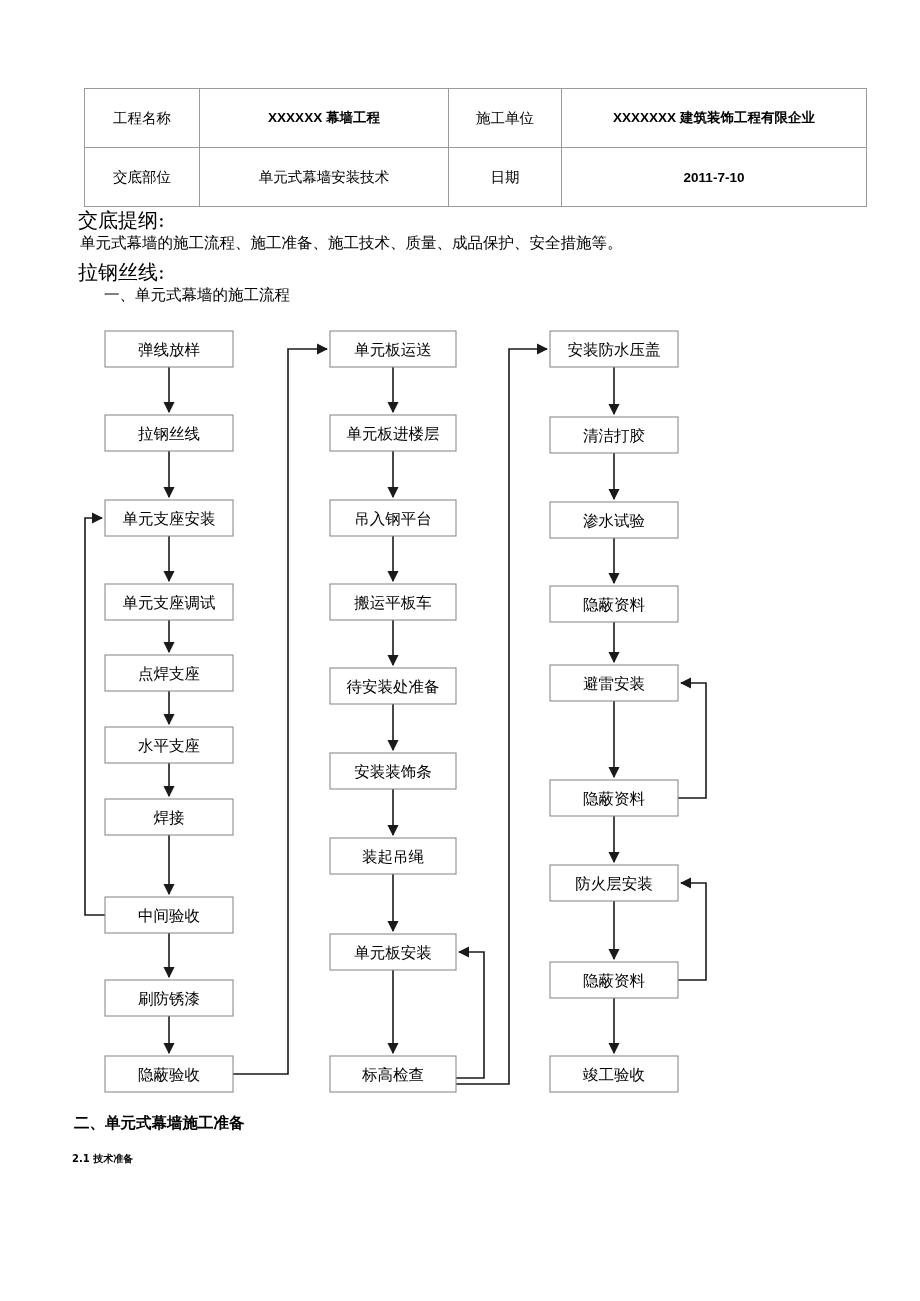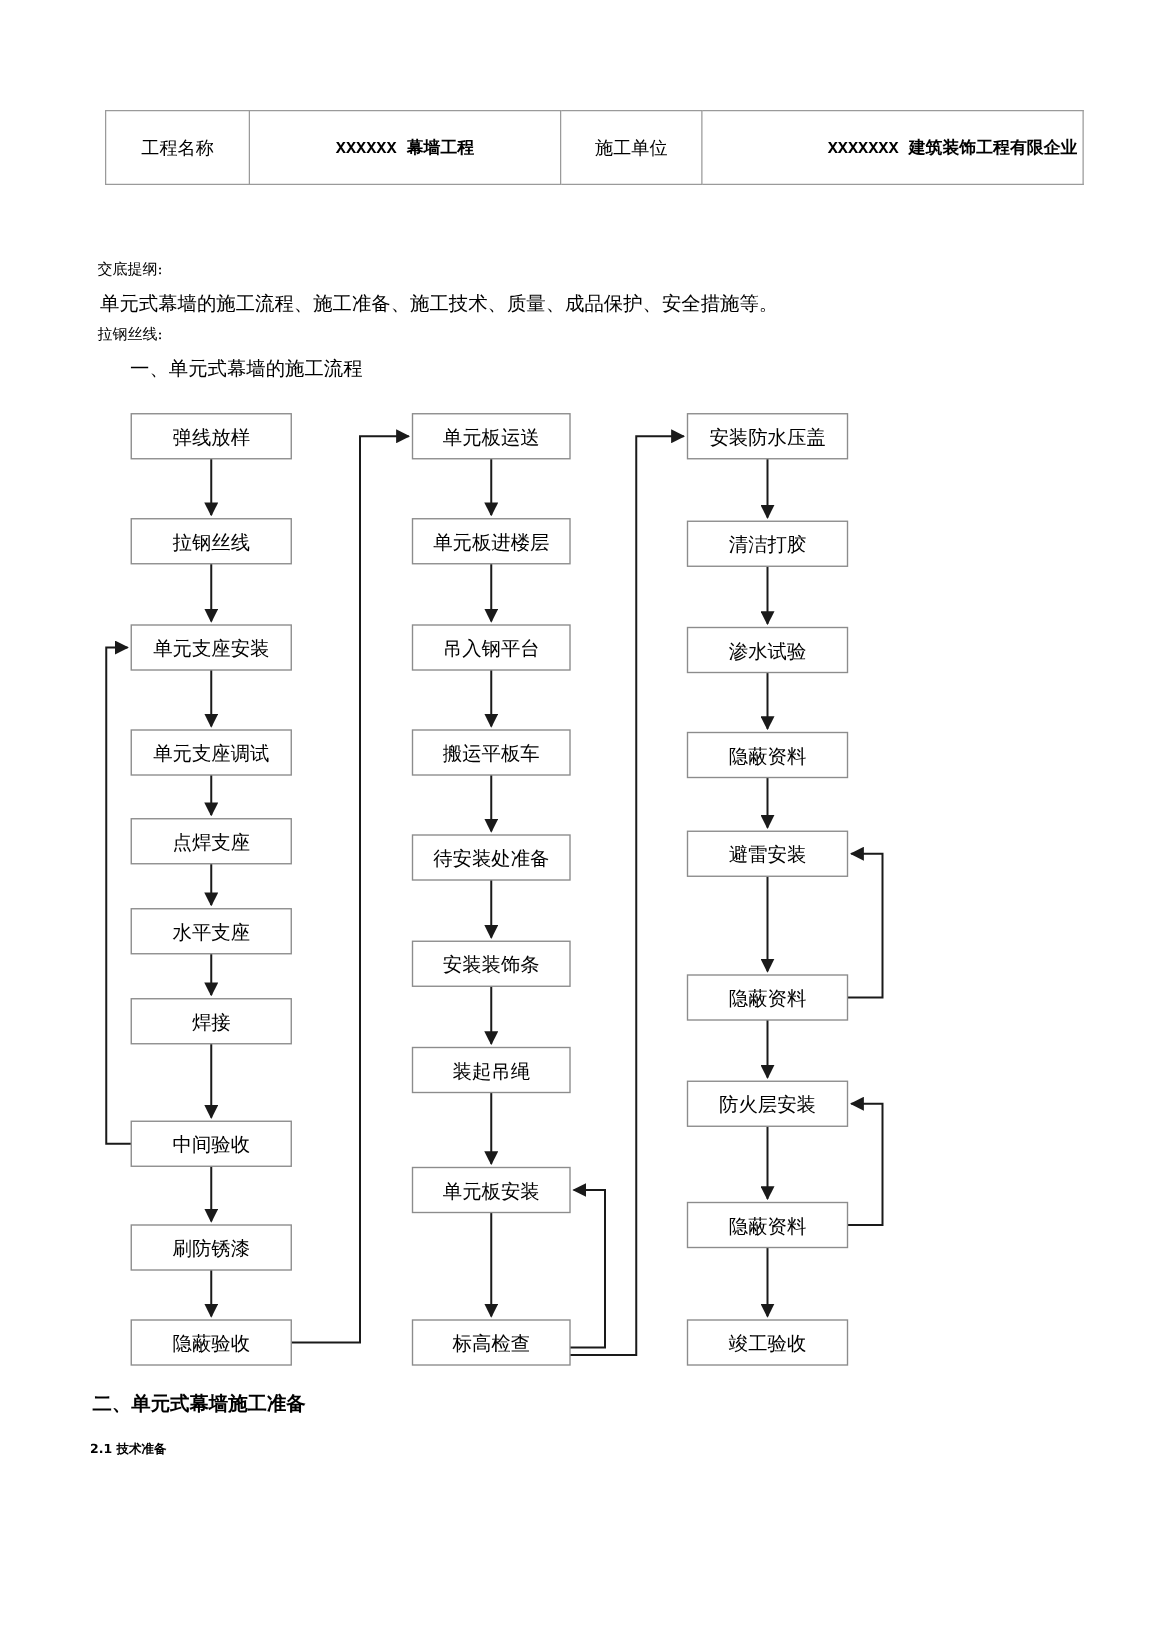--- a/index.html
+++ b/index.html
@@ -31,28 +31,28 @@
     height: 58px;
     text-align: center;
     vertical-align: middle;
     font-size: 14.5px;
     font-family: "DejaVu Serif", "Liberation Serif", serif;
     padding: 0 4px;
   }
   .header-table td.lbl { width: 106px; }
   .header-table td.val-a { width: 240px; }
   .header-table td.lbl2 { width: 104px; }
-  .header-table td.val-b { width: 296px; text-align: right; }
-  .bold-val { font-family: Liberation Mono, monospace; font-weight: bold; font-size: 13.5px; }
+  .header-table td.val-b { width: 296px; }
+  .bold-val { font-family: Liberation Sans, sans-serif; font-weight: bold; font-size: 13.5px; }
 
   
   .doc-text {
     position: absolute;
     font-family: "DejaVu Serif", "Liberation Serif", serif;
-    font-size: 12px;
+    font-size: 20px;
     white-space: nowrap;
   }
   .t-outline      { left: 78px;  top: 207px; }
   .t-outline-body { left: 80px;  top: 233px; font-size: 15.5px; text-align: center; }
   .t-content      { left: 78px;  top: 259px; }
   .t-sec1 {
     left: 104px; top: 285px;
     font-weight: normal; font-size: 15.5px;
   }
   .t-sec2 {
@@ -95,20 +95,28 @@
 <table class="header-table">
   <tbody>
       <tr>
     <td class="lbl">工程名称</td>
     <td class="val-a">
       <span class="bold-val">XXXXXX 幕墙工程</span>
     </td>
     <td class="lbl2">施工单位</td>
     <td class="val-b">
       <span class="bold-val">XXXXXXX 建筑装饰工程有限企业</span>
+    </td>
+  </tr>
+  <tr>
+    <td class="lbl">交底部位</td>
+    <td class="val-a">单元式幕墙安装技术</td>
+    <td class="lbl2">日期</td>
+    <td class="val-b">
+      <span class="bold-val">2011-7-10</span>
     </td>
   </tr>
 </tbody>
   </table>
 
 <div class="doc-text t-outline">交底提纲:</div>
 <div class="doc-text t-outline-body">单元式幕墙的施工流程、施工准备、施工技术、质量、成品保护、安全措施等。</div>
 <div class="doc-text t-content">拉钢丝线:</div>
 <div class="doc-text t-sec1">一、单元式幕墙的施工流程</div>
 <div class="doc-text t-sec2">二、单元式幕墙施工准备</div>

